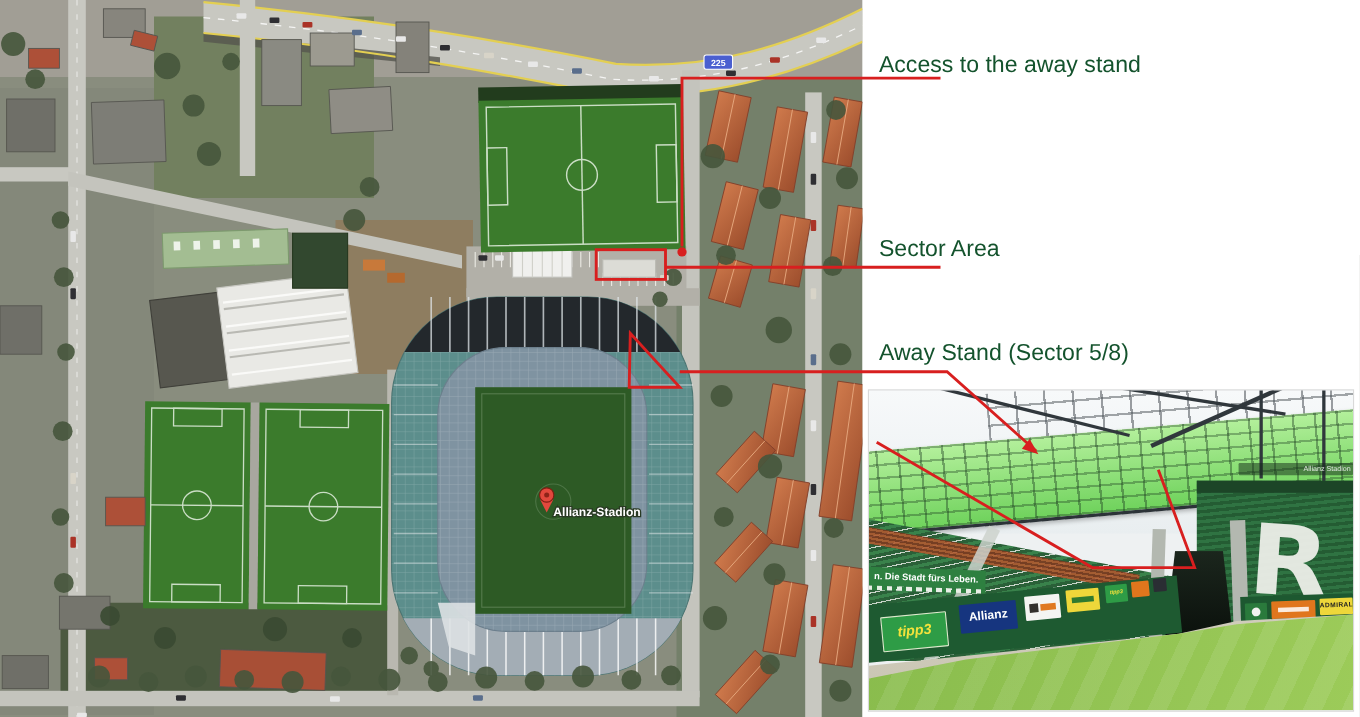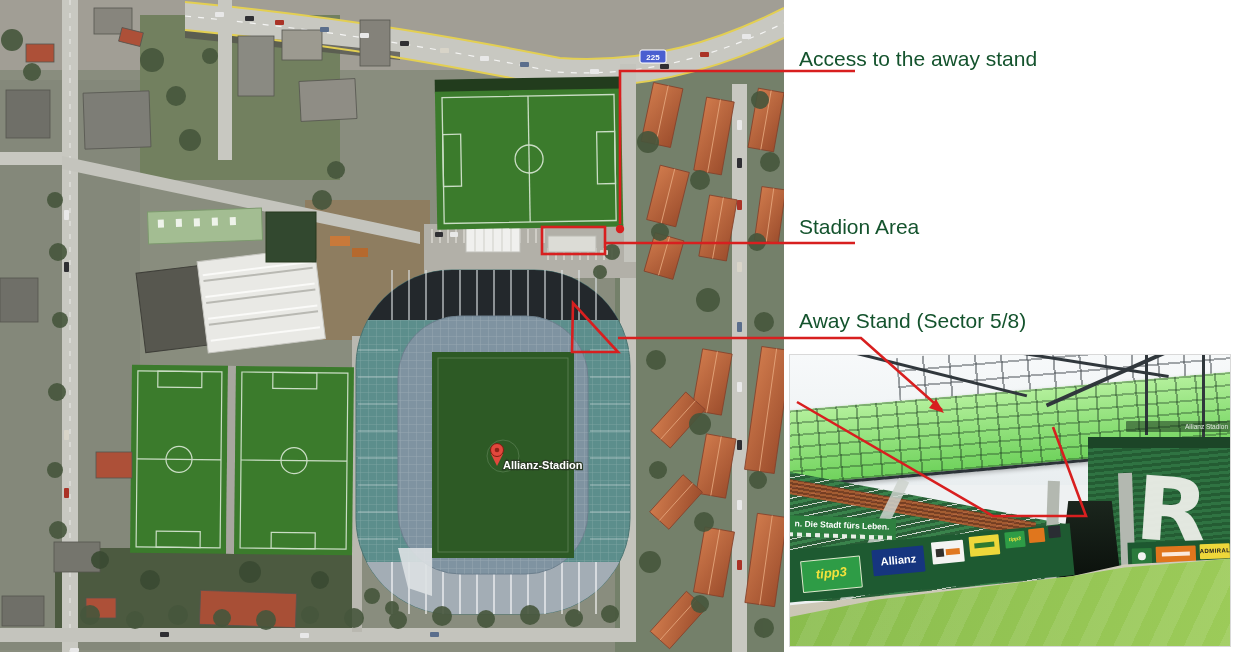--- a/index.html
+++ b/index.html
@@ -428,21 +428,21 @@
           <span style="position:absolute;left:6px;top:6px;width:28px;height:4px;background:#ffffff;opacity:.85;"></span>
         </div>
       <div class="board" style="left:72px;top:4px;width:30px;height:15px;background:#eed73a;color:#222222;font-size:6px;line-height:15px;letter-spacing:.4px;">ADMIRAL</div>
     </div>
 
     <div class="walkway"></div>
     <div class="pitch"></div>
   </div>
 
   <div class="callout-label" style="left:799px;top:47px;">Access to the away stand</div>
-  <div class="callout-label" style="left:799px;top:215px;">Stadion Area</div>
+  <div class="callout-label" style="left:799px;top:215px;">Sector Area</div>
   <div class="callout-label" style="left:799px;top:309px;">Away Stand (Sector 5/8)</div>
 
   <svg id="overlay" width="1236" height="652" viewBox="0 0 1236 652">
     <g stroke="#d81f1f" stroke-width="2.6" fill="none">
       <polyline points="855,71 620,71 620,224"></polyline>
       <rect x="542" y="227" width="63" height="27"></rect>
       <line x1="605" y1="243" x2="855" y2="243"></line>
       <path d="M573,303 L572,352 L618,352 Z"></path>
       <polyline points="618,338 861,338 942,410"></polyline>
       <polyline points="797,402 993,516 1086,516 1053,427"></polyline>

